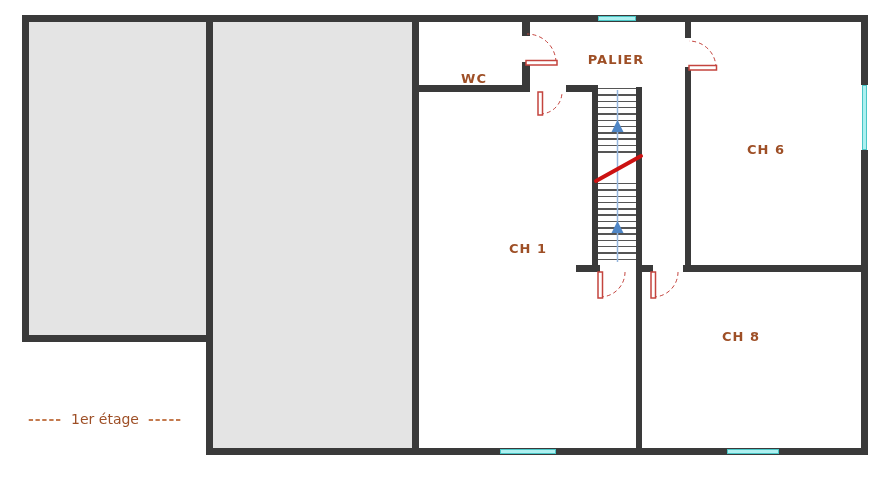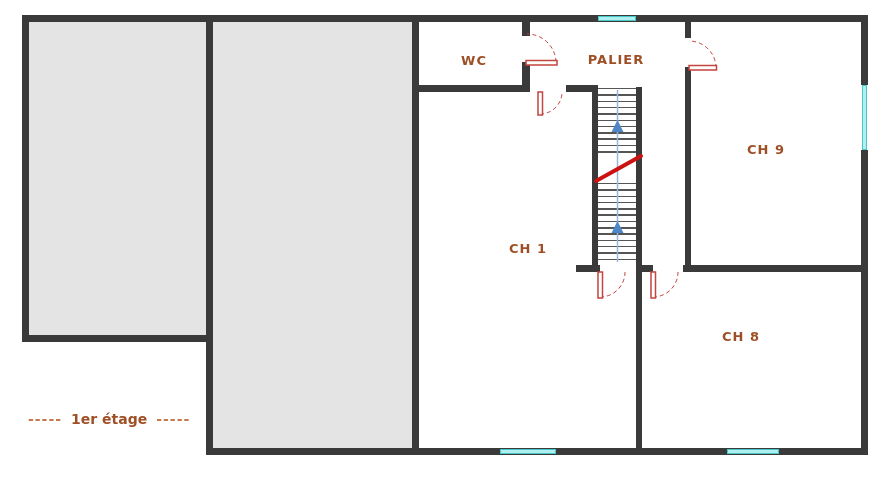--- a/index.html
+++ b/index.html
@@ -9,21 +9,21 @@
   .gray{position:absolute;background:var(--room-fill,#e4e4e4);}
   .window{position:absolute;background:var(--window,#aef0f0);box-shadow:inset 0 0 0 1px var(--window-edge,#49c6c6);}
   .flight{position:absolute;background:repeating-linear-gradient(to bottom,
       var(--stair-tread,#555) 0px, var(--stair-tread,#555) 1.5px,
       transparent 1.5px, transparent 6.3px);}
   .room-label{position:absolute;font-size:13px;font-weight:bold;
       color:var(--label,#9e4f26);text-align:center;letter-spacing:1px;}
   .floor-label{position:absolute;left:28px;top:411px;display:flex;align-items:center;gap:9px;
       font-size:14px;}
   .floor-label .dash{color:var(--dash,#c47a4e);letter-spacing:1px;font-weight:bold;}
-  .floor-label .txt{color:var(--label,#9e4f26);font-weight:bold;}
+  .floor-label .txt{color:var(--label,#9e4f26);font-weight:normal;}
   svg.overlay{position:absolute;left:0;top:0;pointer-events:none;}
   .door-leaf{fill:#ffffff;stroke:var(--door,#c4443e);stroke-width:1.5;}
   .door-arc{fill:none;stroke:var(--door,#c4443e);stroke-width:1;stroke-dasharray:4 3;}
   .stair-centerline{stroke:var(--stair-line,#95b6de);stroke-width:1.5;}
   .stair-arrow{fill:var(--stair-arrow,#4f86c6);}
   .break-line{stroke:var(--break-line,#cc1111);stroke-width:4;stroke-linecap:round;}
 </style>
 </head>
 <body style="--wall: #3a3a3a; --room-fill: #e4e4e4; --window: #aef0f0; --window-edge: #49c6c6; --door: #c4443e; --label: #9e4f26; --dash: #c47a4e; --stair-tread: #555555; --stair-line: #95b6de; --stair-arrow: #4f86c6; --break-line: #cc1111;">
 
@@ -76,25 +76,25 @@
     <path class="door-arc" d="M 716 68 A 27 27 0 0 0 689 41"></path>
     <rect class="door-leaf" x="689" y="65.5" width="27.5" height="4.5"></rect>
 
     <path class="door-arc" d="M 600 297 A 25 25 0 0 0 625 272"></path>
     <rect class="door-leaf" x="598" y="272" width="4.5" height="26"></rect>
 
     <path class="door-arc" d="M 653 297 A 25 25 0 0 0 678 272"></path>
     <rect class="door-leaf" x="651" y="272" width="4.5" height="26"></rect>
   </svg>
 
-  <div class="room-label" style="left:448px;top:53px;width:52px;">WC</div>
+  <div class="room-label" style="left:448px;top:71px;width:52px;">WC</div>
   <div class="room-label" style="left:562px;top:52px;width:72px;margin-left:18px;">PALIER</div>
   <div class="room-label" style="left:496px;top:241px;width:64px;">CH 1</div>
   <div class="room-label" style="left:709px;top:329px;width:64px;">CH 8</div>
-  <div class="room-label" style="left:734px;top:142px;width:64px;">CH 9</div>
+  <div class="room-label" style="left:734px;top:142px;width:64px;">CH 6</div>
 
   <div class="floor-label">
     <span class="dash">-----</span>
     <span class="txt">1er étage</span>
     <span class="dash">-----</span>
   </div>
 
 </div>
 
 </body></html>

